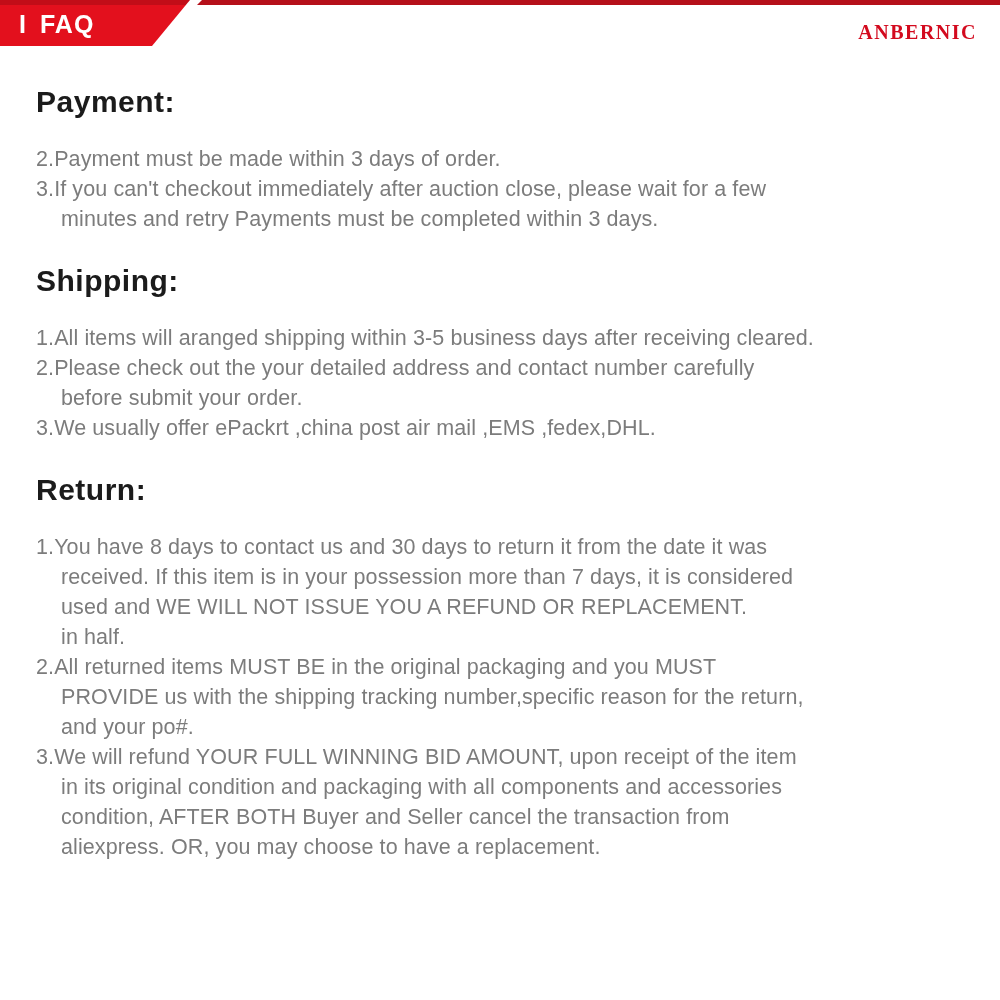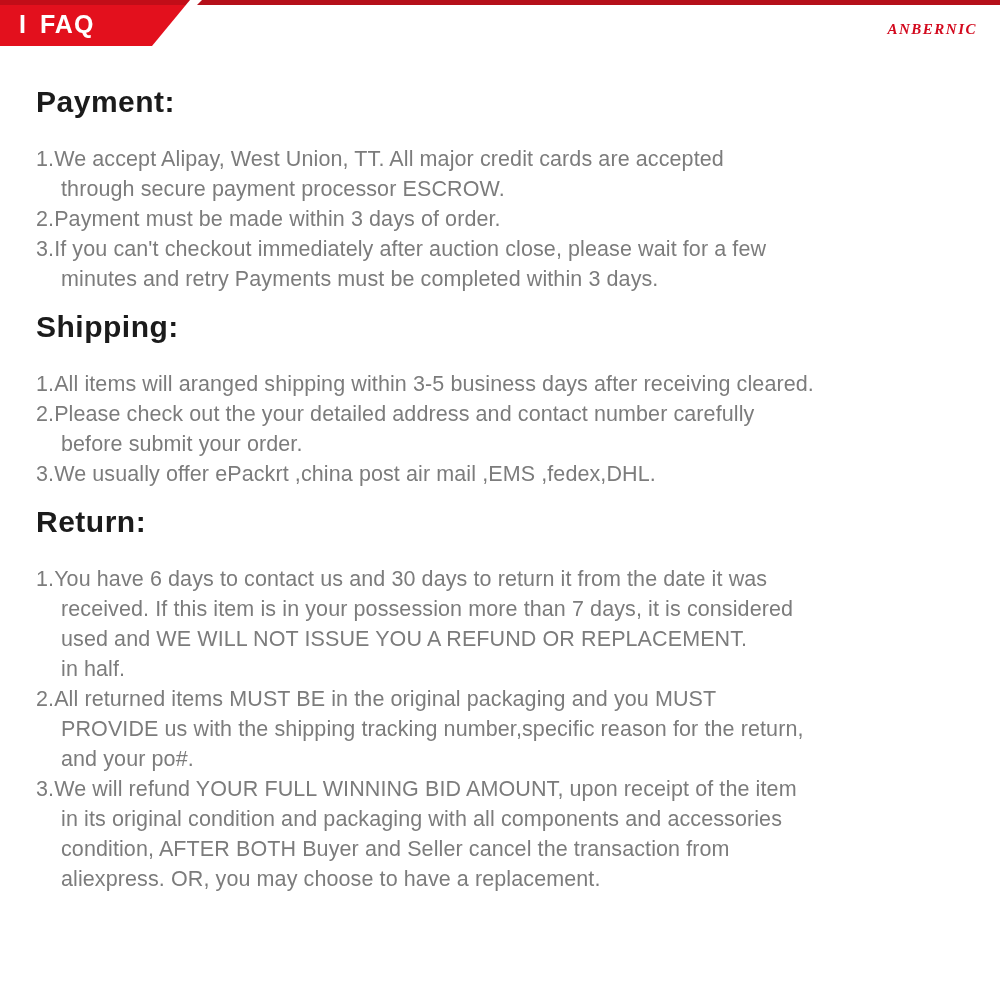--- a/index.html
+++ b/index.html
@@ -17,51 +17,47 @@
     clip-path: polygon(0 0, 190px 0, 152px 46px, 0 46px);
     display: flex; align-items: center;
   }
   .banner-label {
     display: flex; align-items: center; gap: 13px;
     padding-left: 19px; padding-top: 2px;
     color: #ffffff; font-weight: bold; font-size: 25px; letter-spacing: 1px;
   }
   .brand {
     position: absolute; top: 21px; right: 23px;
-    font-family: "Liberation Serif", serif; font-style: italic; font-weight: bold;
-    font-size: 15px; letter-spacing: 1.5px;
+    font-family: "Liberation Serif", serif; font-weight: bold;
+    font-size: 20px; letter-spacing: 1.5px;
   }
 
   
   .main { position: absolute; top: 0; left: 0; width: 917px; padding: 85px 20px 0 36px; }
   .section-heading {
     font-size: 30px; line-height: 34px; font-weight: bold; color: #1b1b1b;
     letter-spacing: 0.5px;
   }
-  .faq-section .section-heading { margin-top: 16px; }
+  .faq-section .section-heading { margin-top: 30px; }
   .faq-section:first-child .section-heading { margin-top: 0; }
   .list { margin-top: 25px; }
   .line {
     font-size: 21.5px; line-height: 30px; color: #7c7c7c;
     white-space: nowrap; letter-spacing: 0.1px;
   }
   .line.cont { padding-left: 25px; }
 </style>
 </head>
 <body>
 
 <div class="main">
   <div id="sections">
       <section class="faq-section">
         <h2 class="section-heading">Payment:</h2>
         <div class="list">
-          <div class="item">
-            <div class="line">1.We accept Alipay, West Union, TT. All major credit cards are accepted</div>
-            <div class="line cont">through secure payment processor ESCROW.</div>
-          </div>
           <div class="item">
             <div class="line">2.Payment must be made within 3 days of order.</div>
           </div>
           <div class="item">
             <div class="line">3.If you can't checkout immediately after auction close, please wait for a few</div>
             <div class="line cont">minutes and retry Payments must be completed within 3 days.</div>
           </div>
         </div>
       </section>
       <section class="faq-section">
@@ -76,21 +72,21 @@
           </div>
           <div class="item">
             <div class="line">3.We usually offer ePackrt ,china post air mail ,EMS ,fedex,DHL.</div>
           </div>
         </div>
       </section>
       <section class="faq-section">
         <h2 class="section-heading">Return:</h2>
         <div class="list">
           <div class="item">
-            <div class="line">1.You have 6 days to contact us and 30 days to return it from the date it was</div>
+            <div class="line">1.You have 8 days to contact us and 30 days to return it from the date it was</div>
             <div class="line cont">received. If this item is in your possession more than 7 days, it is considered</div>
             <div class="line cont">used and WE WILL NOT ISSUE YOU A REFUND OR REPLACEMENT.</div>
             <div class="line cont">in half.</div>
           </div>
           <div class="item">
             <div class="line">2.All returned items MUST BE in the original packaging and you MUST</div>
             <div class="line cont">PROVIDE us with the shipping tracking number,specific reason for the return,</div>
             <div class="line cont">and your po#.</div>
           </div>
           <div class="item">

